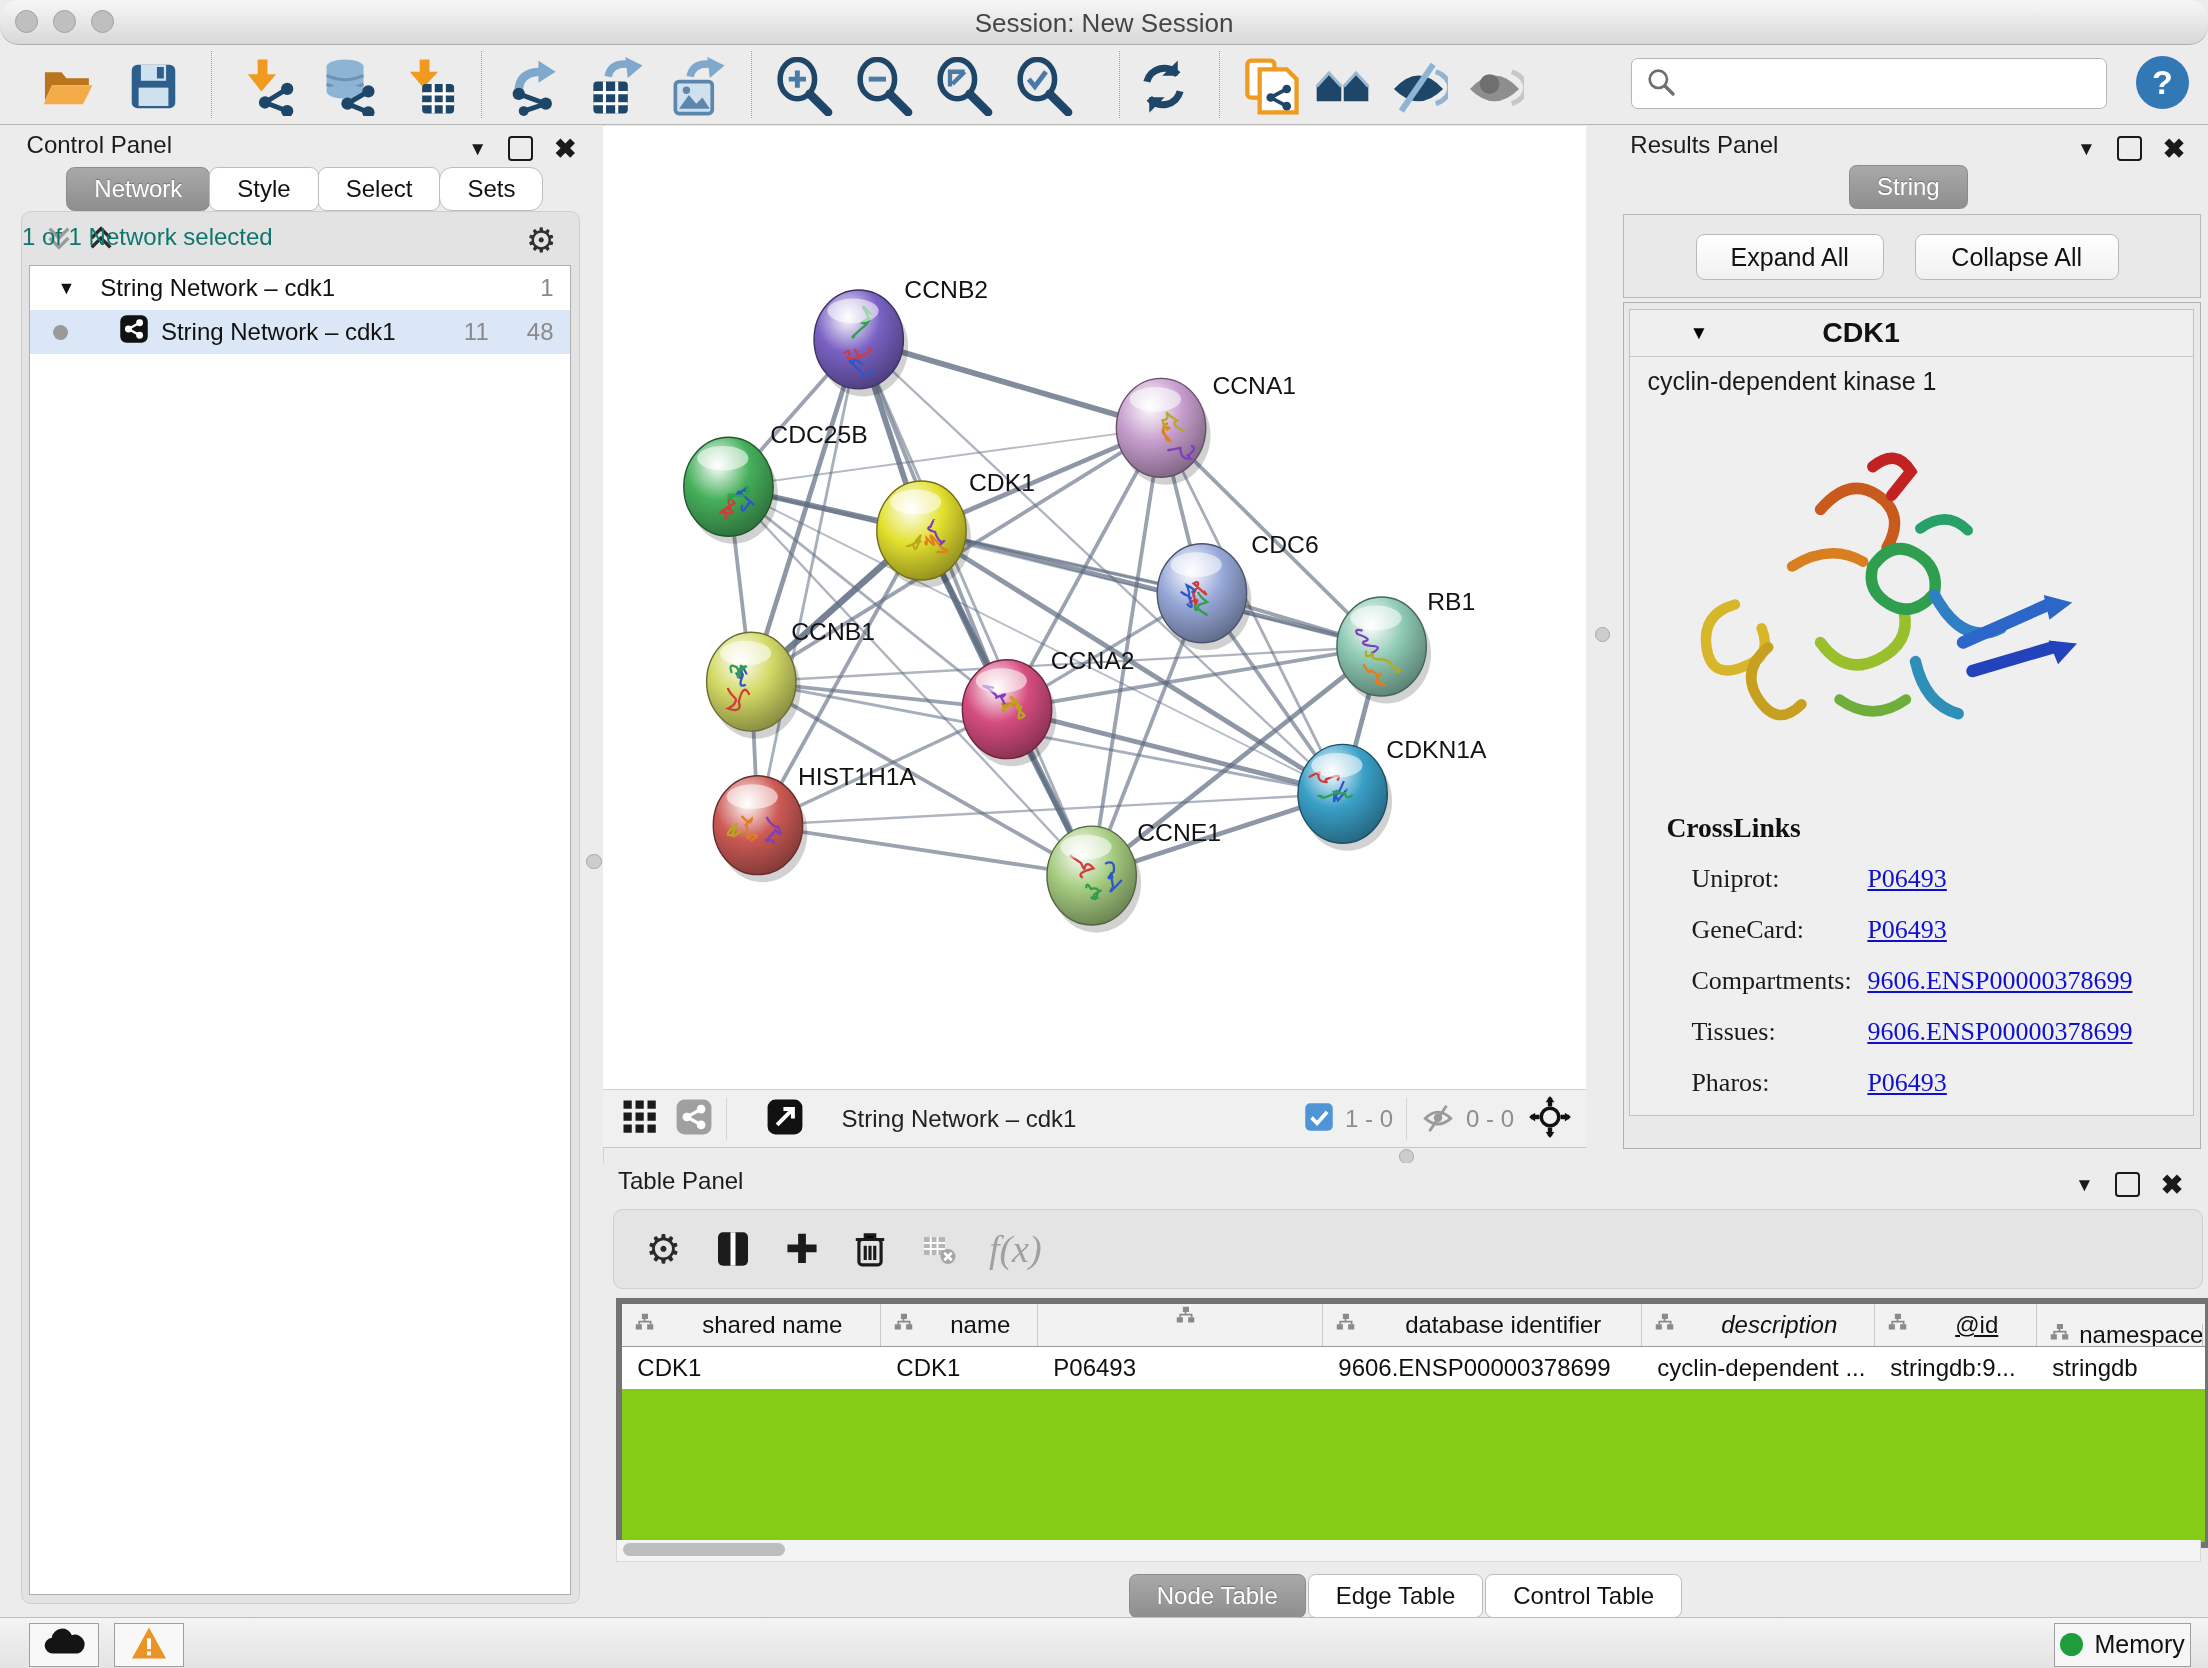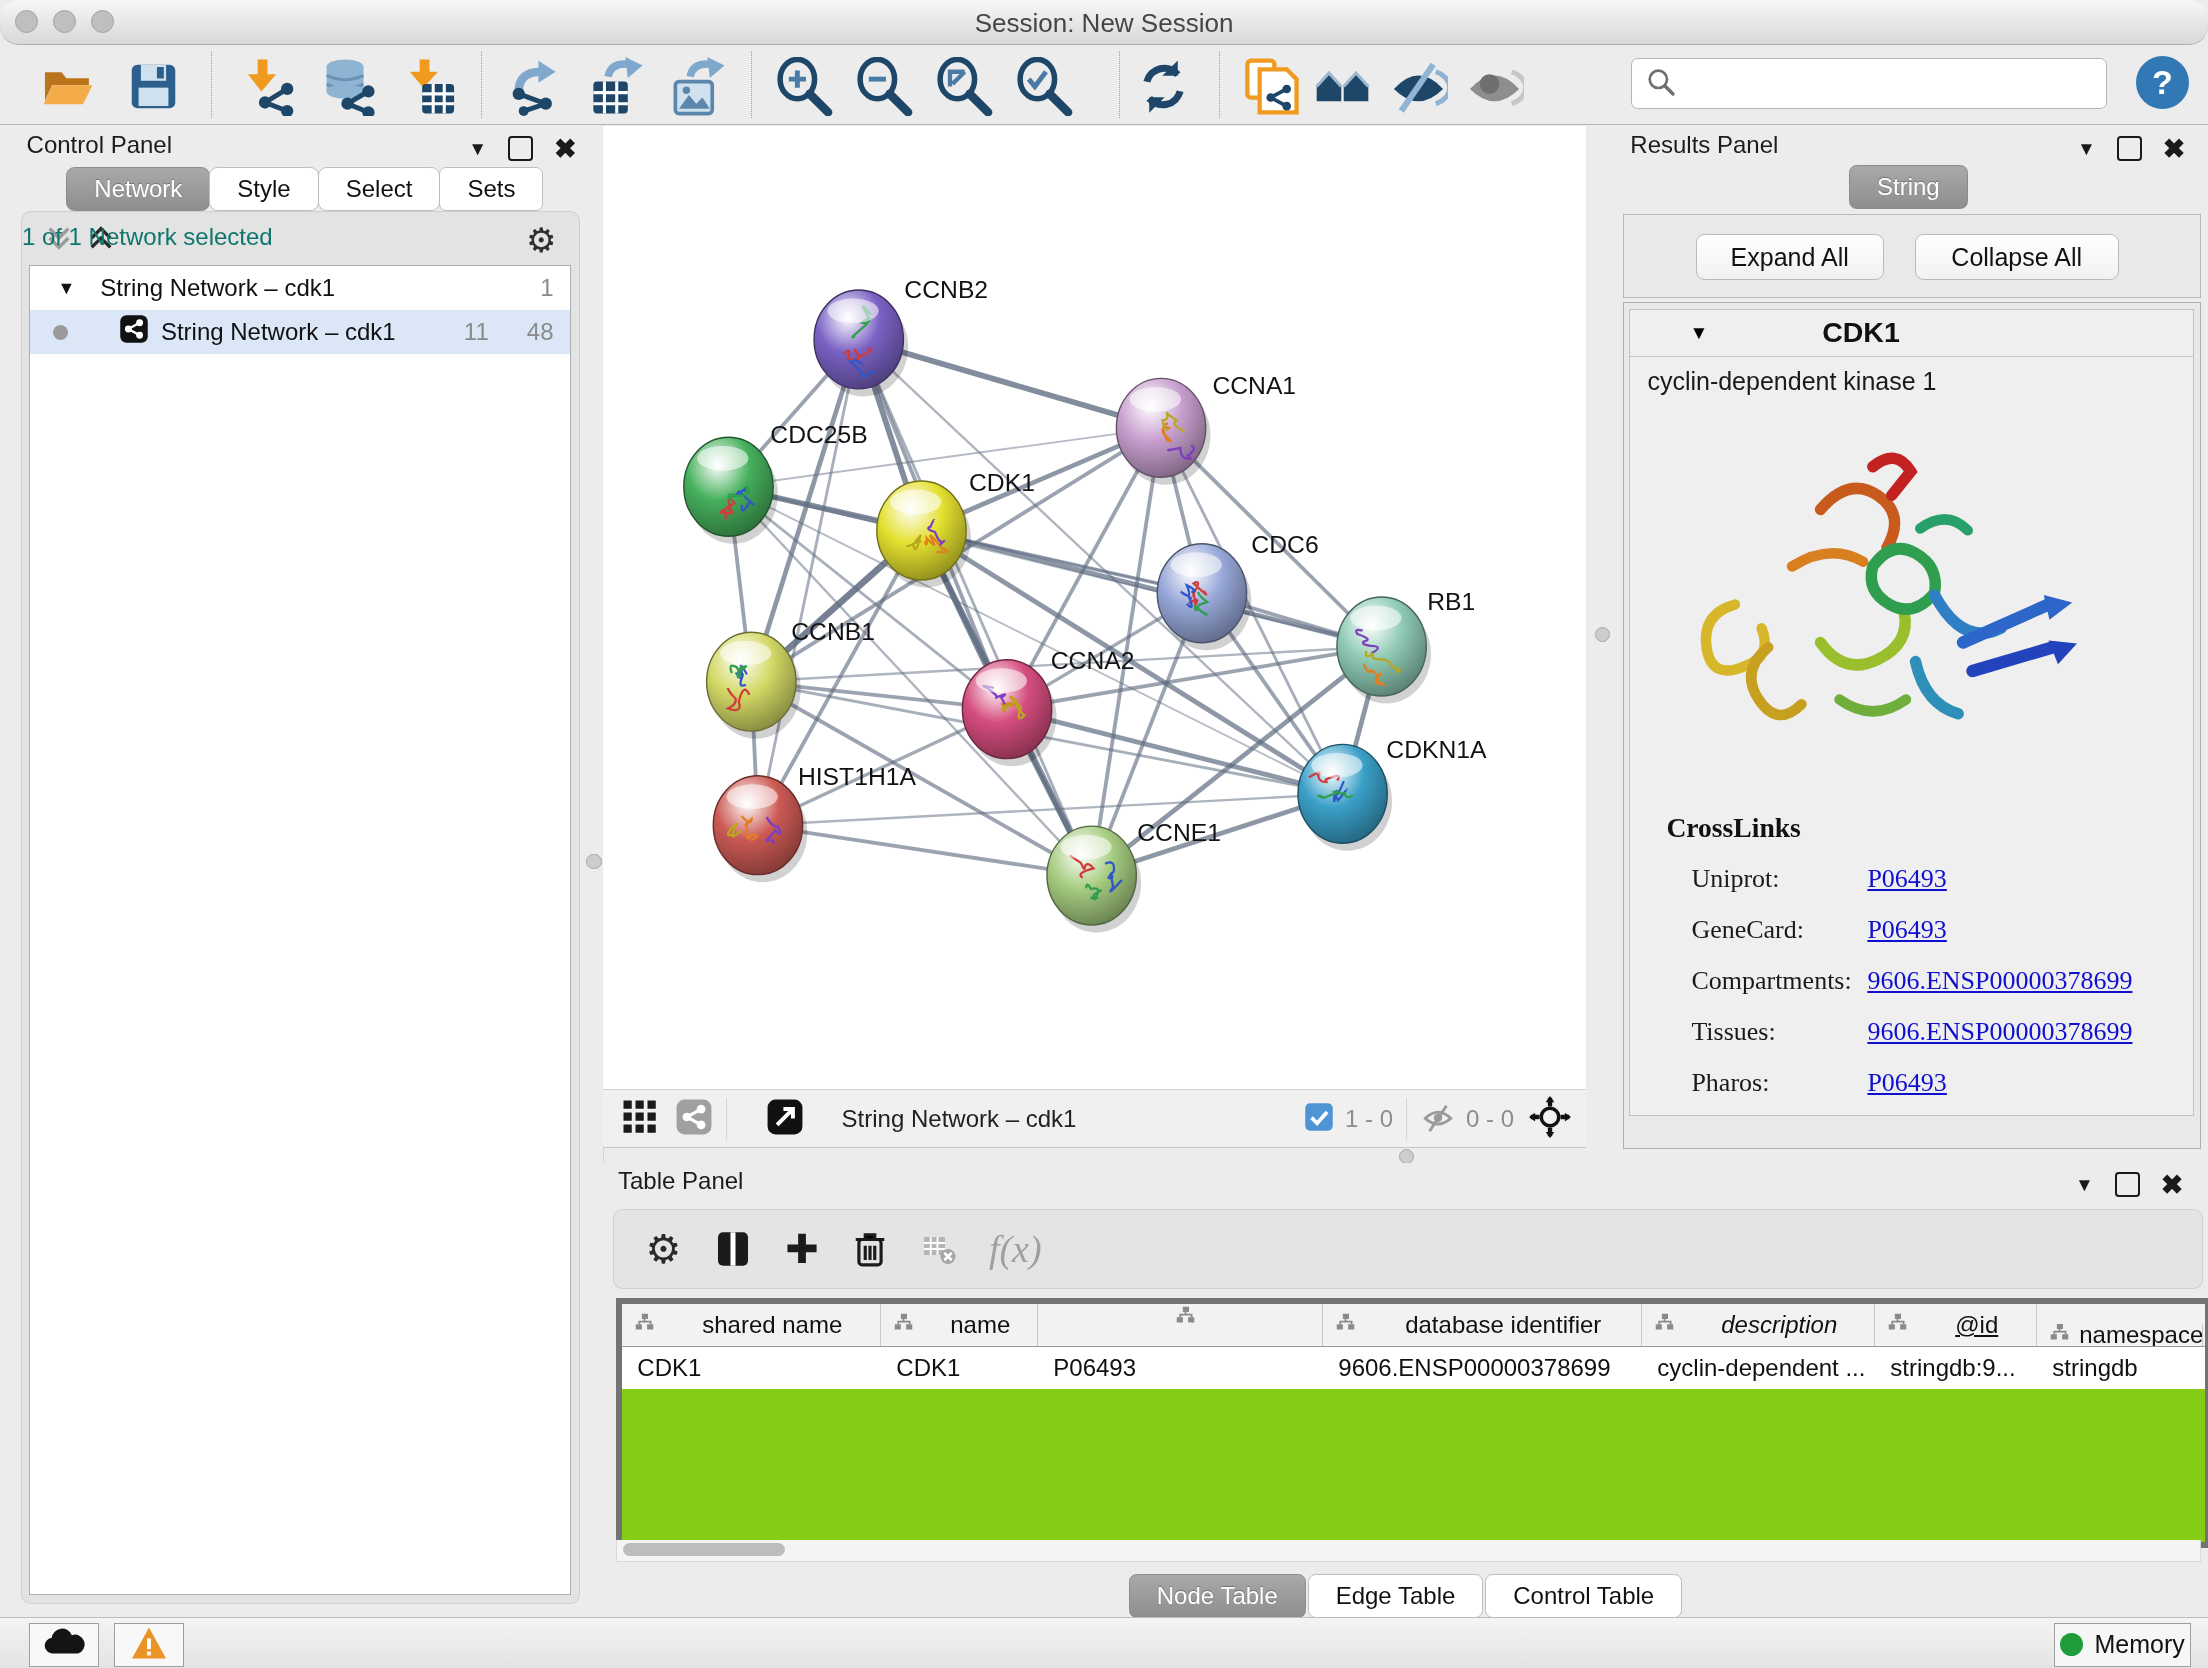--- a/index.html
+++ b/index.html
@@ -231,21 +231,21 @@
     </div>
     <div class="abs panel-ctrl" style="left:455px;top:7.6px">
       <span class="tri">▼</span>
       <span class="sq"></span>
       <span class="xx">✖</span>
     </div>
     <div class="abs" style="left:53px;top:42px;display:flex" id="cp-tabs">
         <div class="tab sel" style="border-radius: 8.6px; margin-left: 0px;">Network</div>
         <div class="tab" style="border-radius: 8.6px; margin-left: -1px;">Style</div>
         <div class="tab" style="border-radius: 8.6px; margin-left: -1px;">Select</div>
-        <div class="tab" style="border-radius: 7px; margin-left: -1px;">Sets</div>
+        <div class="tab" style="border-radius: 13px; margin-left: -1px;">Sets</div>
       </div>
     <div id="cp-card" class="abs">
       <div class="abs" style="left:21px;top:9.5px">
         <svg width="32" height="32" viewBox="0 0 24 24">
             <path d="M5 5l7 7 7-7M5 12l7 7 7-7" stroke="#9a9a9a" stroke-width="2.5" fill="none"></path>
           </svg>
       </div>
       <div class="abs" style="left:63px;top:9.5px">
         <svg width="32" height="32" viewBox="0 0 24 24">
             <path d="M5 19l7-7 7 7M5 12l7-7 7 7" stroke="#2a2a2a" stroke-width="2.5" fill="none"></path>

